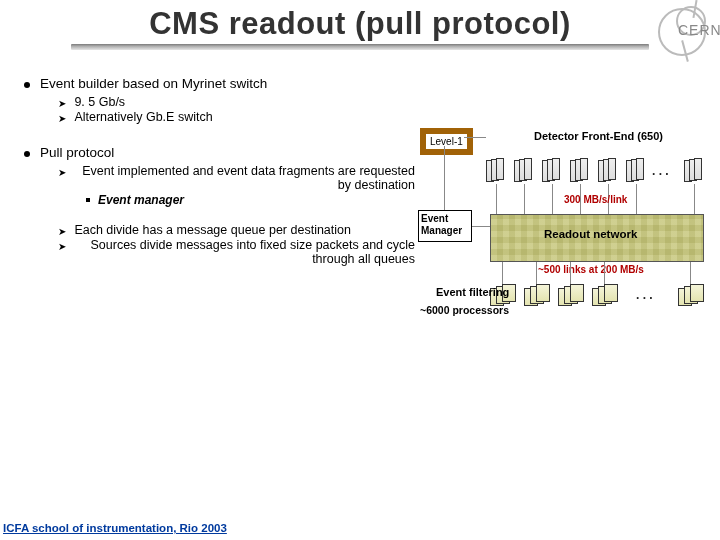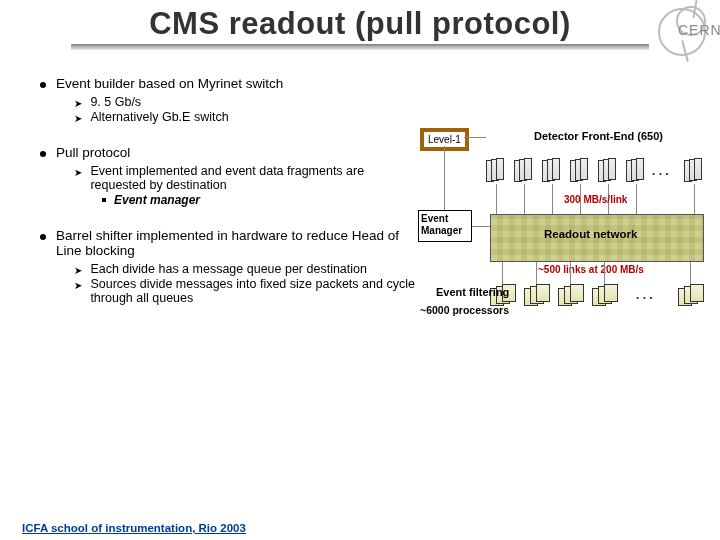--- a/index.html
+++ b/index.html
@@ -47,41 +47,42 @@
   .cern-logo .l2 { width:2px; height:18px; top:-4px; left:40px; transform:rotate(10deg);}
   .cern-logo .txt {
     position: absolute; top: 18px; left: 24px;
     font-size: 14px; font-weight: normal; color: #888;
     letter-spacing: 1px;
   }
   .content {
     position: absolute;
     top: 70px; left: 0;
     width: 415px;
-    padding-left: 32px;
+    padding-left: 16px;
     font-size: 13.5px;
+    text-align: right;
   }
   .b1 { display:flex; margin: 6px 0 4px 0; }
   .b1 .dot { width:6px; height:6px; background:#000; border-radius:50%; margin:6px 10px 0 8px; flex:none;}
   .b1 .txt { font-weight:normal; }
   .b2 { display:flex; margin: 1px 0 1px 42px; font-size:12.5px;}
   .b2 .arr { font-size:10px; margin:3px 8px 0 0; flex:none; color:#000;}
   .b3 { display:flex; margin: 1px 0 1px 70px; font-size:12px;}
   .b3 .sq { width:4px; height:4px; background:#000; margin:5px 8px 0 0; flex:none;}
   .b3 .txt { font-style: italic; font-weight:bold;}
   .spacer { height: 14px; }
 
   .diagram {
     position: absolute;
     top: 128px; left: 418px;
     width: 296px; height: 260px;
   }
   .lvl-box {
     position:absolute; top:0; left:2px;
-    border:4px solid #a16207; padding:2px 4px; font-size:10px; background:#fff;
+    border:6px solid #a16207; padding:2px 4px; font-size:10px; background:#fff;
   }
   .det-label { position:absolute; top:2px; left:116px; font-size:11px; font-weight:bold;}
   .fe-row { position:absolute; top:30px; left:68px; width:224px; height:30px;}
   .fe-unit { position:absolute; width:20px; height:26px;}
   .fe-unit .card { position:absolute; width:8px; height:22px; border:1px solid #333; background:linear-gradient(#eee,#ddd);}
   .fe-unit .c0{left:0;top:2px} .fe-unit .c1{left:5px;top:1px} .fe-unit .c2{left:10px;top:0}
   .ellips { position:absolute; font-size:12px; font-weight:bold; color:#222;}
   .rate-label { position:absolute; top:66px; left:146px; font-size:10px; font-weight:bold; color:#b00000;}
   .net-box {
     position:absolute; top:86px; left:72px; width:214px; height:48px;
@@ -104,21 +105,21 @@
   .cpu-group .cpu:nth-child(3){left:12px;top:0}
   .cpu-group { position:absolute; width:28px; height:24px;}
   .filt-label { position:absolute; top:158px; left:18px; font-size:11px; font-weight:bold;}
   .proc-label { position:absolute; top:176px; left:2px; font-size:10.5px; font-weight:bold;}
   .vline { position:absolute; width:1px; background:#888;}
   .hline { position:absolute; height:1px; background:#888;}
 
   .footer {
     position:absolute; left:0; bottom:6px; width:720px;
     display:flex; justify-content:space-between; align-items:flex-end;
-    padding: 0 22px;
+    padding: 0 3px;
     gap: 46px;
   }
   .foot-left { font-size:11.5px; color:#003a9e; font-weight:bold; text-decoration:underline;}
   .foot-right { font-size:11.5px; color:#003a9e;}
   .slide-num { font-size:15px; color:#003a9e; margin-left:10px;}
 </style>
 </head>
 <body>
 
 <div class="title-bar">
@@ -157,24 +158,20 @@
     <span class="arr">➤</span>
     <span>Event implemented and event data fragments are requested by destination</span>
   </div>
   <div class="b3">
     <span class="sq"></span>
     <span class="txt">Event manager</span>
   </div>
 
   <div class="spacer"></div>
 
-  <div class="b1">
-    <span class="dot"></span>
-    <span class="txt">Barrel shifter implemented in hardware to reduce Head of Line blocking</span>
-  </div>
   <div class="b2">
     <span class="arr">➤</span>
     <span>Each divide has a message queue per destination</span>
   </div>
   <div class="b2">
     <span class="arr">➤</span>
     <span>Sources divide messages into fixed size packets and cycle through all queues</span>
   </div>
 </div>
 

